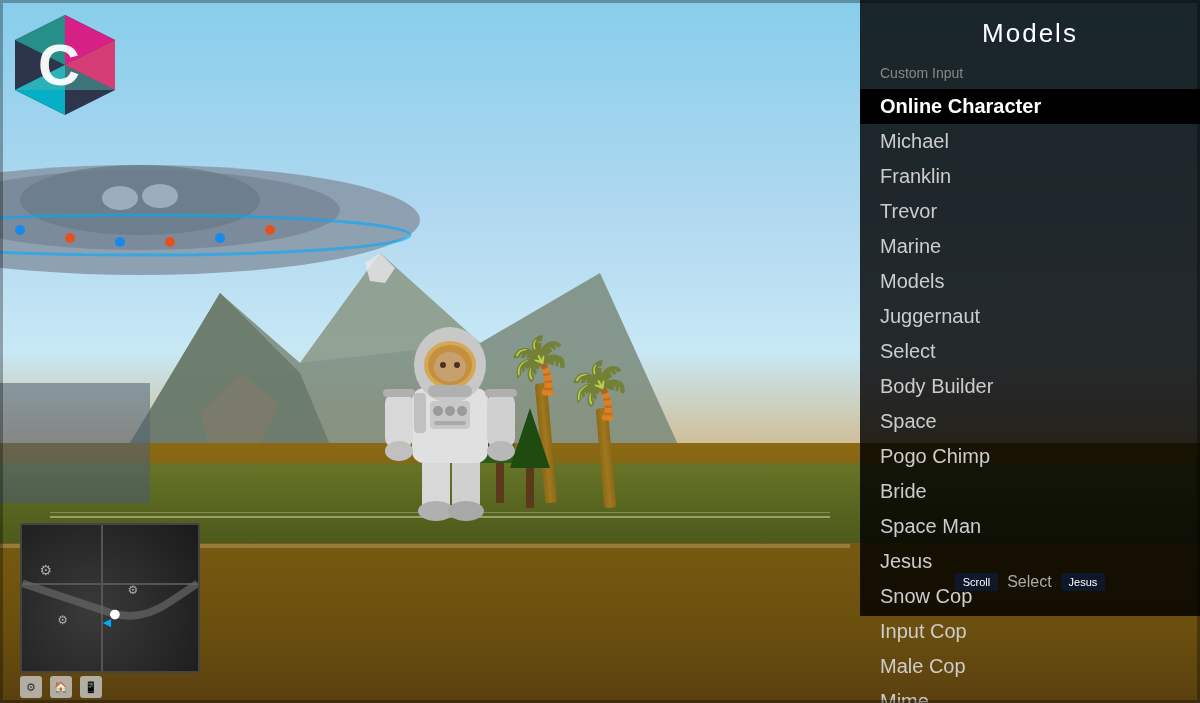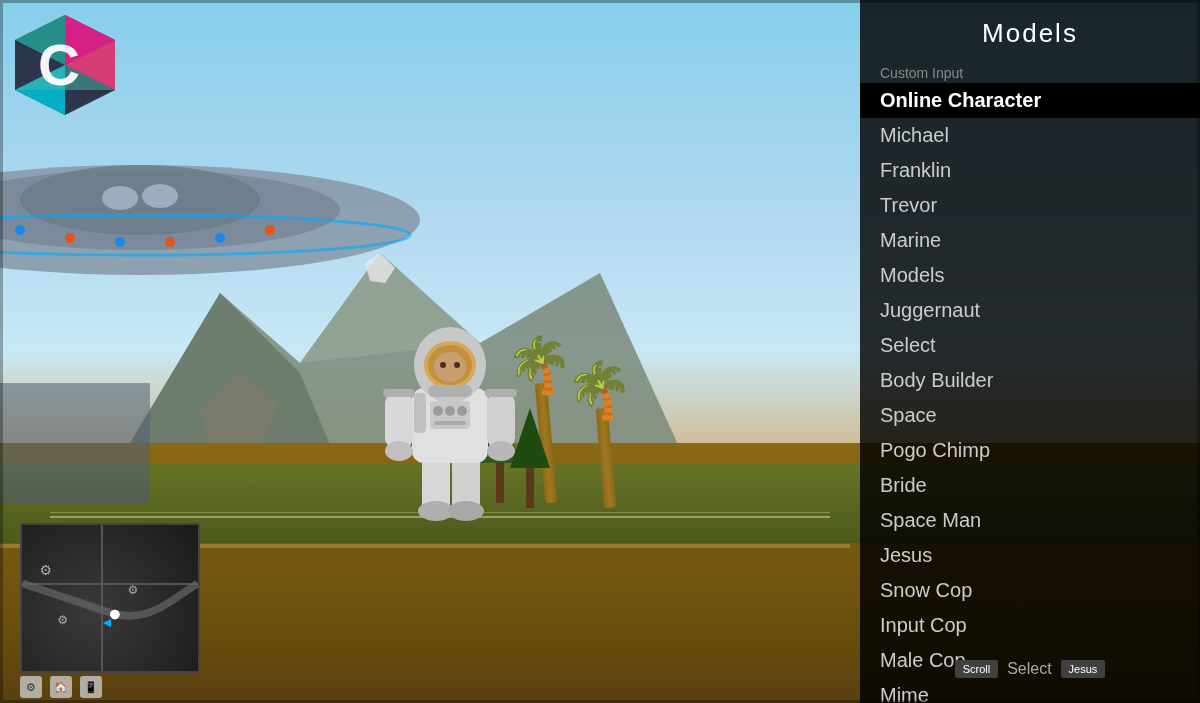--- a/index.html
+++ b/index.html
@@ -173,21 +173,21 @@
       font-size: 11px;
       color: #333;
     }
 
     
     #models-panel {
       position: absolute;
       top: 0;
       right: 0;
       width: 340px;
-      height: 703px;
+      height: 616px;
       background: rgba(0, 0, 0, 0.82);
     }
 
     #models-title {
       text-align: center;
       color: #ffffff;
       font-size: 26px;
       font-weight: normal;
       letter-spacing: 2px;
       padding: 18px 0 10px 0;
@@ -204,42 +204,42 @@
       padding: 6px 20px;
       color: #cccccc;
       font-size: 20px;
       cursor: pointer;
       font-family: Arial, sans-serif;
     }
 
     #models-list li.custom-input {
       color: #888;
       font-size: 14px;
-      padding-bottom: 2px;
+      padding-bottom: 8px;
     }
 
     #models-list li.selected {
       background: #000000;
       color: #ffffff;
       font-weight: bold;
     }
 
     #models-footer {
       position: absolute;
       bottom: 25px;
       left: 0;
       right: 0;
       display: flex;
       justify-content: center;
       align-items: center;
       gap: 4px;
     }
 
     .footer-btn {
-      background: #404040;
+      background: #0f172a;
       color: #fff;
       border: none;
       padding: 3px 8px;
       font-size: 11px;
       border-radius: 2px;
       margin: 0 2px;
     }
     .footer-label {
       color: #aaa;
       font-size: 16px;

